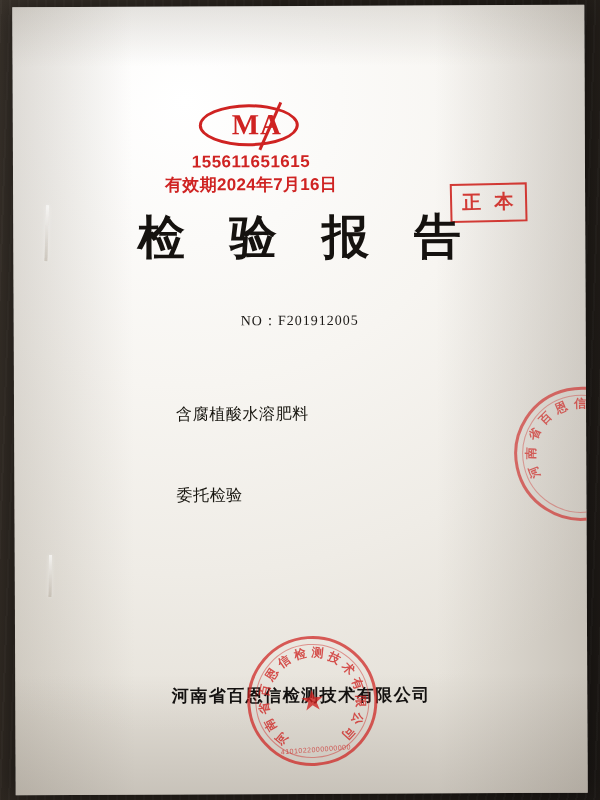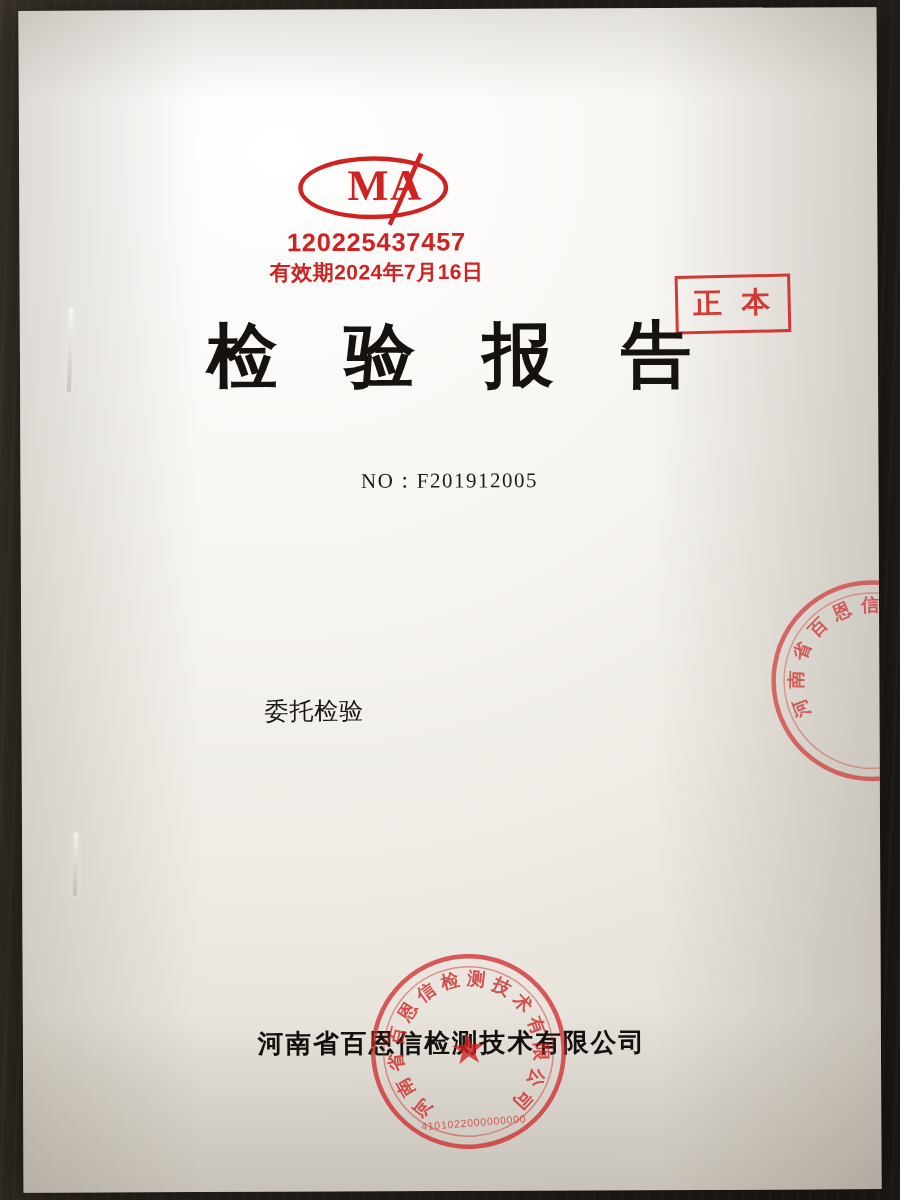--- a/index.html
+++ b/index.html
@@ -131,21 +131,21 @@
     font-family: "Liberation Sans", sans-serif;
     font-weight: bold;
     font-size: 17px;
     letter-spacing: .5px;
     margin-top: 2px;
     color: #cf2322;
   }
   .ma-valid {
     font-family: "Liberation Sans", sans-serif;
     font-weight: bold;
-    font-size: 14px;
+    font-size: 17px;
     letter-spacing: .3px;
     margin-top: 1px;
     color: #cf2322;
   }
 
   
   .zhengben {
     position: absolute;
     right: 58px;
     top: 178px;
@@ -324,31 +324,32 @@
     <div class="shade-bottom"></div>
     <div class="crease c1"></div>
     <div class="crease c2"></div>
 
     <div class="ma-block">
       <div class="ma-logo">
         <div class="oval"></div>
         <div class="ma-text">MA</div>
         <div class="slash"></div>
       </div>
-      <div class="ma-number">120225437457</div>
+      <div class="ma-number">155611651615</div>
       <div class="ma-valid">有效期2024年7月16日</div>
     </div>
 
     <div class="zhengben">正 本</div>
 
     <div class="doc-title">检 验 报 告</div>
     <div class="doc-no">NO：F201912005</div>
 
     <div class="fields">
       <div class="field-row">
+        <div class="field-value">含腐植酸水溶肥料</div>
       </div>
       <div class="field-row">
       </div>
       <div class="field-row">
         <div class="field-value">委托检验</div>
       </div>
     </div>
 
     <div class="company">河南省百恩信检测技术有限公司</div>
 

